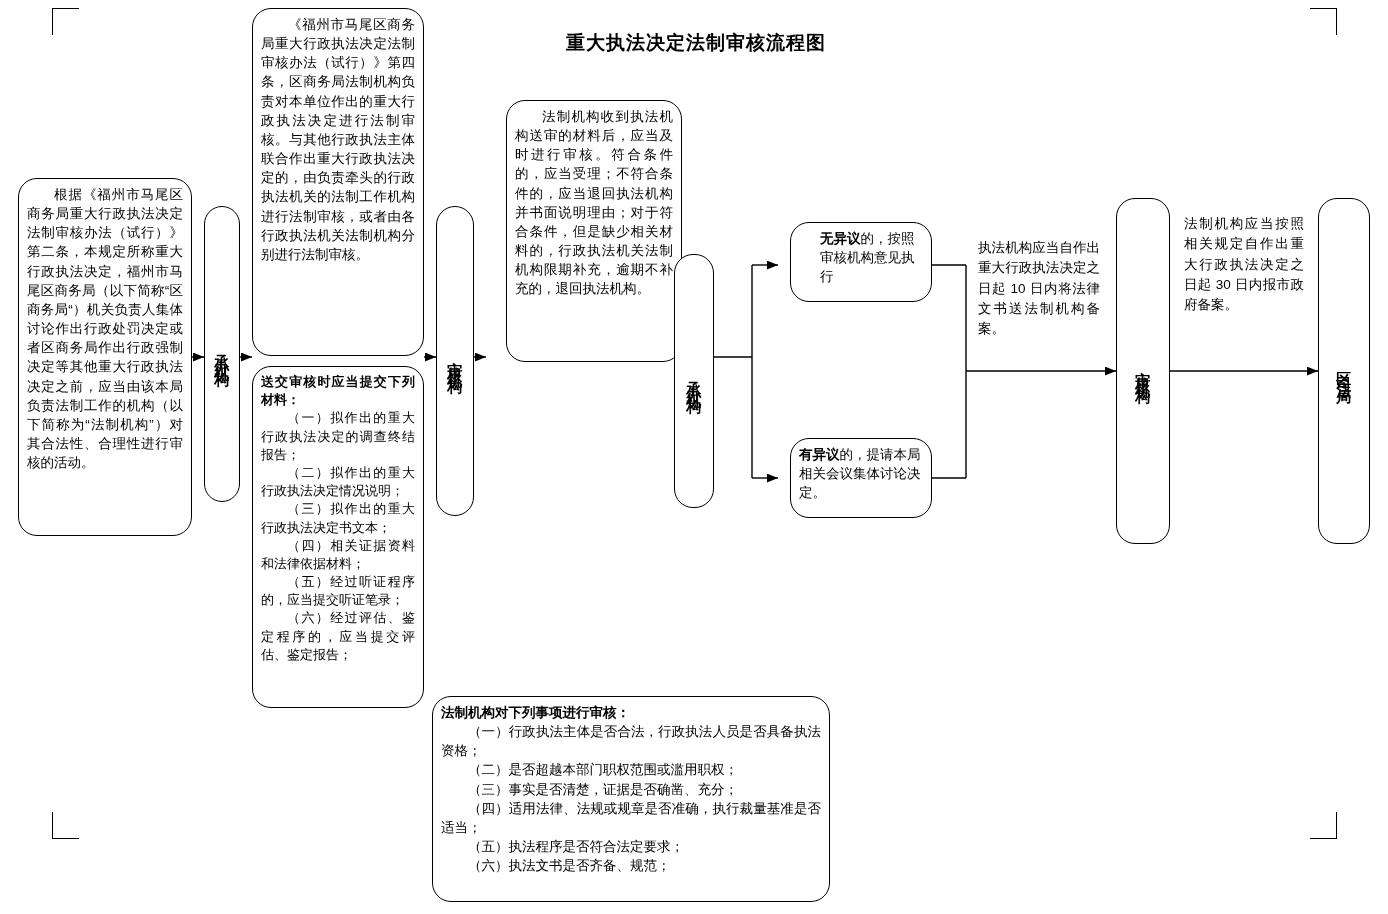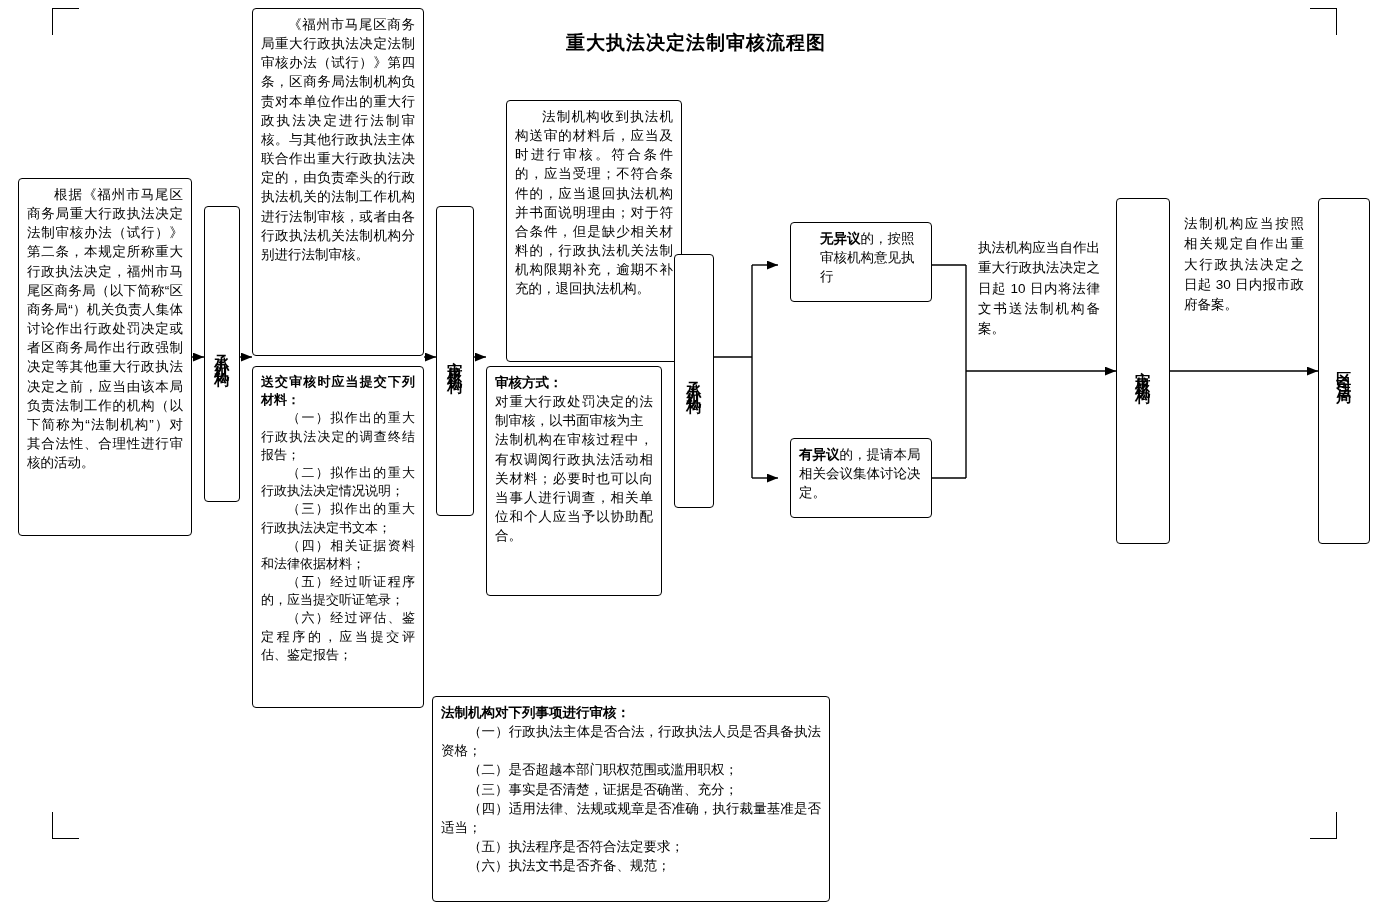--- a/index.html
+++ b/index.html
@@ -36,21 +36,21 @@
     font-weight: bold;
     color: #000;
     white-space: nowrap;
     letter-spacing: 1px;
   }
 
   .node {
     position: absolute;
     box-sizing: border-box;
     border: 1px solid #000;
-    border-radius: 4px;
+    border-radius: 19px;
     background: #fff;
     color: #000;
     font-size: 13.5px;
     line-height: 1.42;
     padding: 6px 8px;
     overflow: hidden;
   }
   .node.para {
     text-align: justify;
     text-justify: inter-ideograph;
@@ -151,25 +151,20 @@
     <p class="ind">（五）经过听证程序的，应当提交听证笔录；</p>
     <p class="ind">（六）经过评估、鉴定程序的，应当提交评估、鉴定报告；</p>
   </div>
 
   <div class="node vertical" style="left:436px; top:206px; width:38px; height:310px;">审核机构</div>
 
   <div class="node para" style="left:486px; top:100px; width:176px; height:262px;margin-left:20px;">
     <p class="ind">法制机构收到执法机构送审的材料后，应当及时进行审核。符合条件的，应当受理；不符合条件的，应当退回执法机构并书面说明理由；对于符合条件，但是缺少相关材料的，行政执法机关法制机构限期补充，逾期不补充的，退回执法机构。</p>
   </div>
 
-  <div class="node para" style="left:486px; top:366px; width:176px; height:230px;">
-    <p class="bold">审核方式：</p>
-    <p style="white-space:pre-line;">对重大行政处罚决定的法制审核，以书面审核为主
-法制机构在审核过程中，有权调阅行政执法活动相关材料；必要时也可以向当事人进行调查，相关单位和个人应当予以协助配合。</p>
-  </div>
 
   <div class="node vertical" style="left:674px; top:254px; width:40px; height:254px;">承办机构</div>
 
   <div class="node" style="left:790px; top:222px; width:142px; height:80px;padding-left:29px;">
     <p><span class="bold">无异议</span><span>的，按照审核机构意见执行</span></p>
   </div>
 
   <div class="node" style="left:790px; top:438px; width:142px; height:80px;">
     <p><span class="bold">有异议</span><span>的，提请本局相关会议集体讨论决定。</span></p>
   </div>

